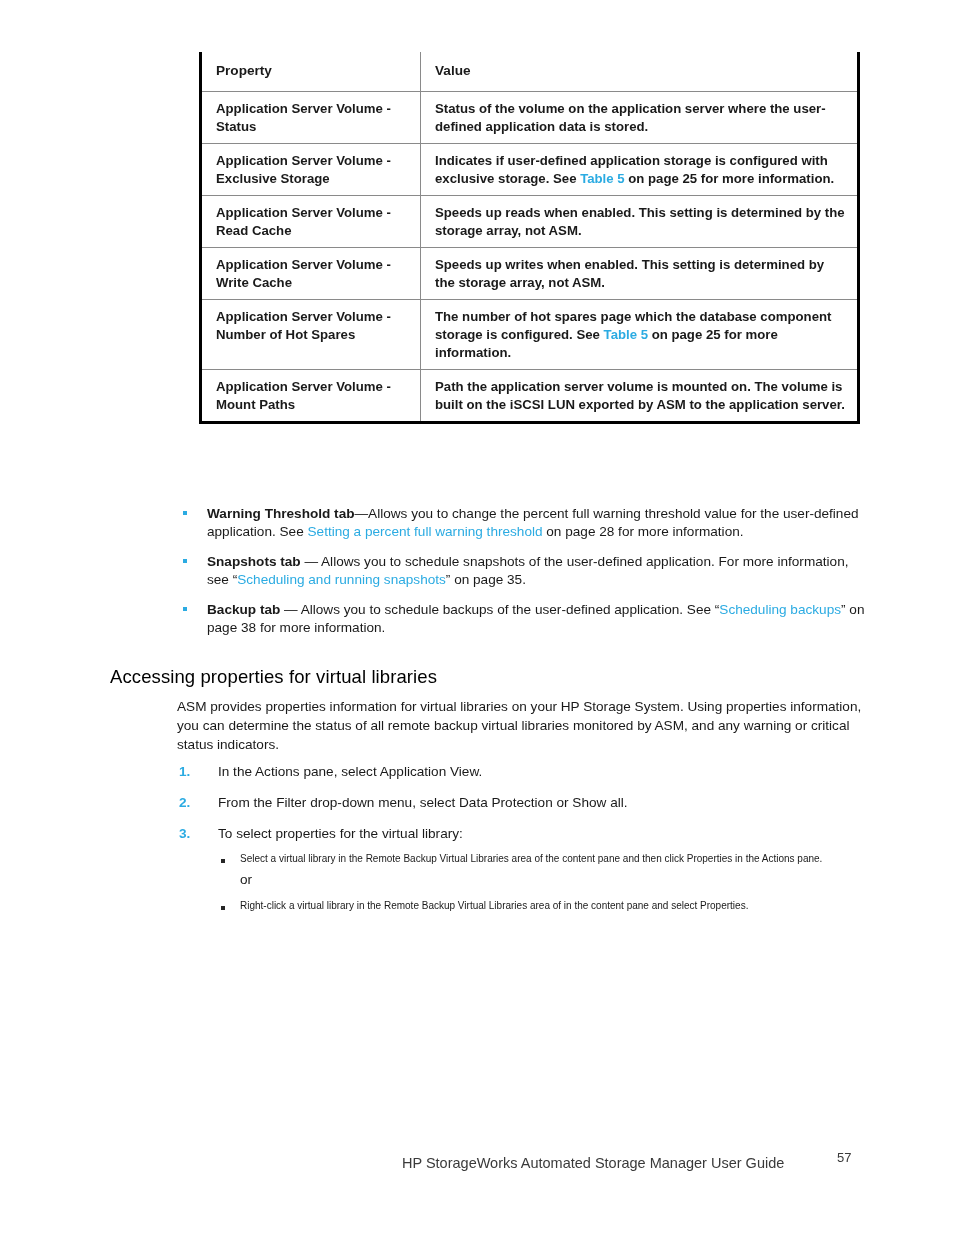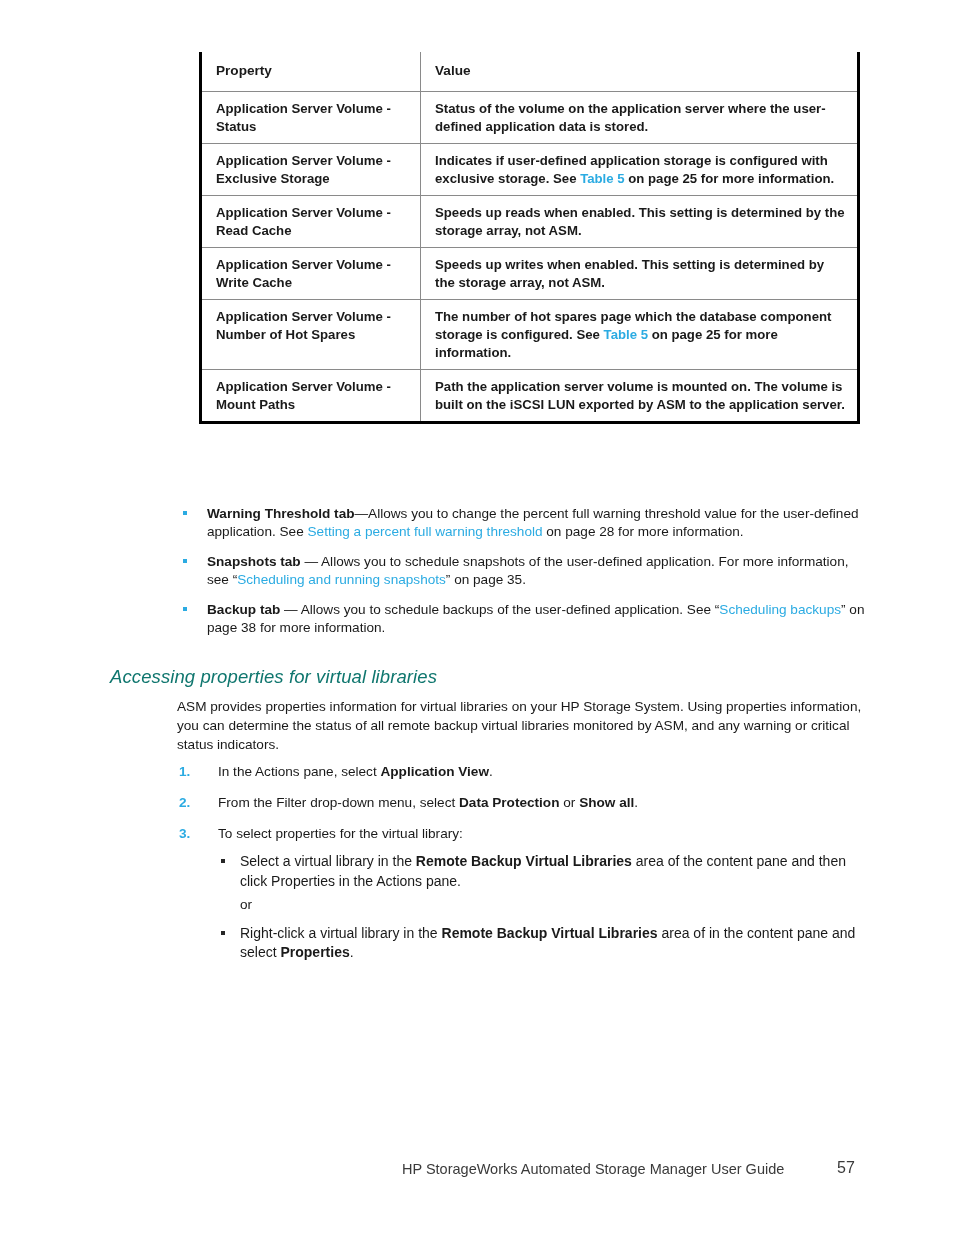--- a/index.html
+++ b/index.html
@@ -91,23 +91,22 @@
     background: #2babe2;
   }
   .tab-item b { font-weight: bold; text-align: right; }
 
   
   .section-heading {
     position: absolute;
     left: 81px;
     top: 666px;
     font-size: 18.5px;
-    color: #0f766e;
+    color: #000000;
     letter-spacing: 0.1px;
-    font-style: italic;
   }
 
   
   .intro-para {
     position: absolute;
     left: 148px;
     top: 698px;
     width: 690px;
     font-size: 13.6px;
     line-height: 1.38;
@@ -128,30 +127,30 @@
     line-height: 1.38;
   }
   .step > .num {
     position: absolute;
     left: 2px;
     top: 0;
     color: #2babe2;
     font-weight: bold;
     font-size: 13.6px;
   }
-  .step b { font-weight: bold; }
+  .step b { font-weight: normal; }
 
   .substeps {
     margin-top: 9px;
   }
   .substep {
     position: relative;
     padding-left: 22px;
     margin-bottom: 5px;
-    font-size: 14px;
+    font-size: 10px;
     line-height: 1.38;
   }
   .substep .bullet {
     position: absolute;
     left: 3px;
     top: 7px;
     width: 4px;
     height: 4px;
     background: #262626;
   }
@@ -165,29 +164,29 @@
   
   .footer {
     position: absolute;
     left: 0;
     top: 1143px;
     width: 954px;
   }
   .footer-title {
     position: absolute;
     left: 373px;
-    top: 18px;
+    top: 12px;
     font-size: 14.5px;
     color: #3a3a3a;
   }
   .footer-page {
     position: absolute;
     left: 808px;
-    top: 16px;
-    font-size: 16px;
+    top: 7px;
+    font-size: 13px;
     color: #3a3a3a;
   }
 </style>
 </head>
 <body>
 
 <div class="page">
 
   <table class="prop-table">
     <colgroup>

